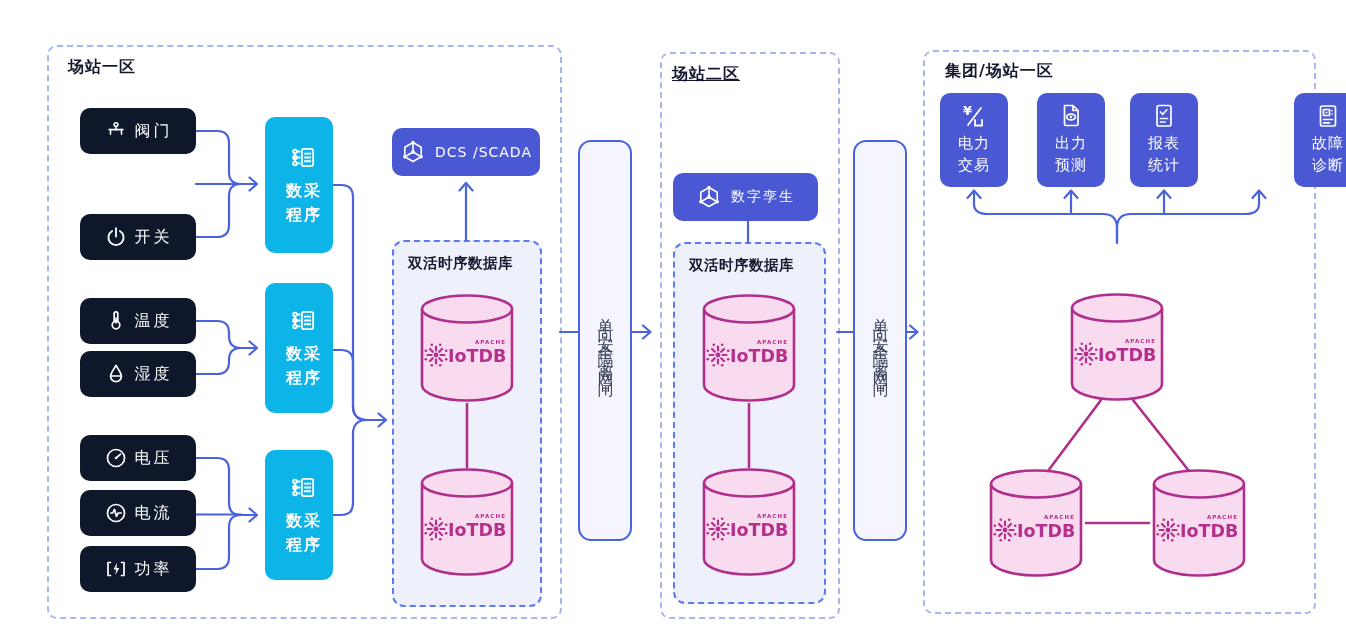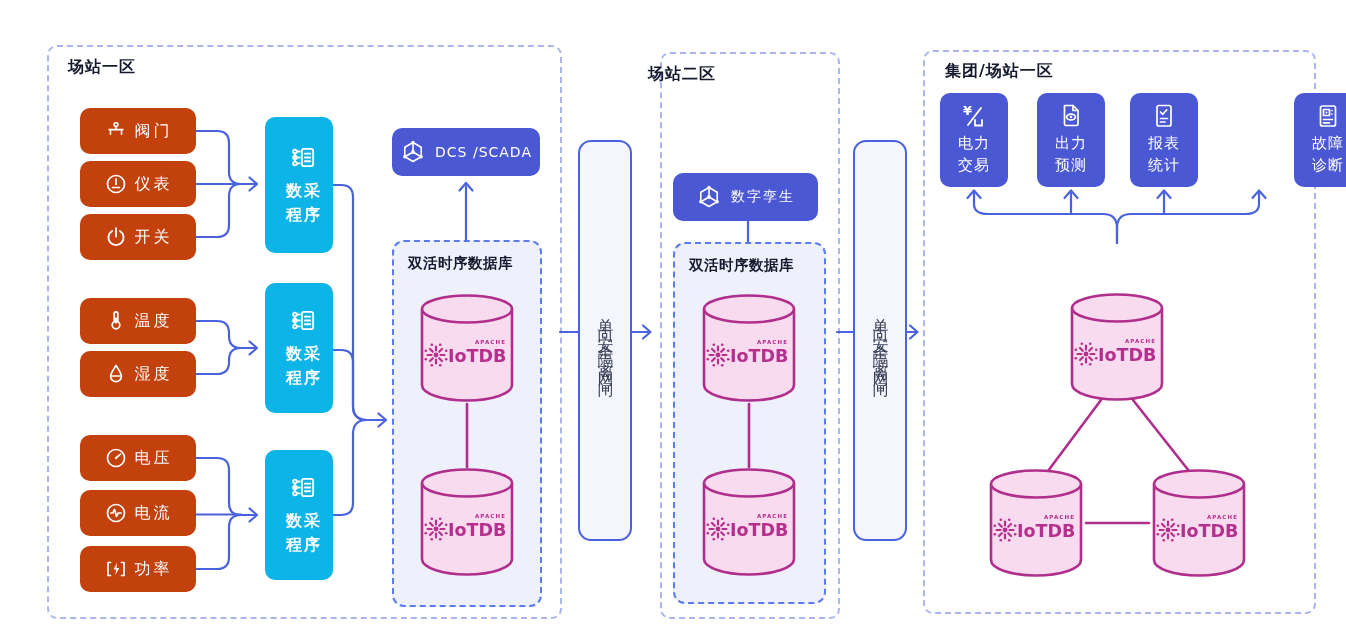--- a/index.html
+++ b/index.html
@@ -5,21 +5,21 @@
   html,body{margin:0;padding:0;background:#fff;}
   .canvas{position:relative;width:1346px;height:642px;background:#fff;overflow:hidden;
           font-family:"DejaVu Sans","Liberation Sans",sans-serif;}
   
   .outer{position:absolute;border:2px dashed #aab4ef;border-radius:10px;background:#fff;z-index:1;}
   .panel{position:absolute;border:2px dashed #5b7bf0;border-radius:12px;background:#eef0fb;z-index:2;}
   .connectors{position:absolute;left:0;top:0;z-index:3;}
   .box,.cyl,.gateway,.ttl{z-index:5;}
   .ttl{position:absolute;font-weight:700;color:#14192e;font-size:16px;letter-spacing:1px;}
   .ptitle{position:absolute;left:14px;top:12px;font-weight:700;color:#14192e;font-size:14.5px;letter-spacing:0.5px;}
-  .sensor{position:absolute;left:80px;width:116px;height:46px;background:#c2410c;border-radius:10px;
+  .sensor{position:absolute;left:80px;width:116px;height:46px;background:#0f172a;border-radius:10px;
           color:#fff;display:flex;align-items:center;justify-content:center;gap:7px;}
   .sensor .lbl{font-size:16px;letter-spacing:3px;font-weight:500;}
   .collector{position:absolute;left:265px;width:58px;background:#0cb4e8;border-radius:10px;color:#fff;
           display:flex;flex-direction:column;align-items:center;justify-content:center;gap:7px;padding-left:10px;}
   .collector .lbl{font-size:16px;font-weight:700;letter-spacing:2px;width:36px;line-height:1.5;text-align:center;}
   .bluebar{position:absolute;background:#4a58d4;border-radius:10px;color:#fff;
           display:flex;align-items:center;justify-content:center;gap:9px;font-size:14px;font-weight:500;letter-spacing:1px;}
   .gateway{position:absolute;width:50px;height:397px;border:2px solid #4a63dd;border-radius:13px;background:#f5f6fd;
           display:flex;align-items:center;justify-content:center;}
   .gateway .glbl{writing-mode:vertical-rl;text-orientation:upright;font-size:16px;letter-spacing:9px;
@@ -98,45 +98,34 @@
     <g fill="none" stroke="#b02e8c" stroke-width="2.6" stroke-linecap="round">
       <path d="M467,404 V467"></path>
       <path d="M749,404 V467"></path>
       <path d="M1101,400 L1048,471"></path>
       <path d="M1133,400 L1189,471"></path>
       <path d="M1086,523 H1149"></path>
     </g>
   </svg>
 
   <div class="ttl" style="left:68px;top:57px;">场站一区</div>
-  <div class="ttl" style="left:648px;top:64px;">场站二区</div>
+  <div class="ttl" style="left:672px;top:64px;text-decoration:underline;">场站二区</div>
   <div class="ttl" style="left:945px;top:61px;">集团/场站一区</div>
 
   <div class="sensor box" style="top:108px;">
     <span class="icon">
         <svg width="24" height="22" viewBox="0 0 24 24" fill="none" stroke="#fff" stroke-width="1.7" stroke-linecap="round" stroke-linejoin="round">
           <circle cx="12" cy="5" r="2.1"></circle>
           <path d="M12,7.2 V10.5"></path>
           <path d="M4.5,10.5 H19.5"></path>
           <path d="M6,10.5 V15.5"></path>
           <path d="M18,10.5 V15.5"></path>
         </svg>
       </span>
     <span class="lbl">阀门</span>
-  </div>
-  <div class="sensor box" style="top:161px;">
-    <span class="icon">
-        <svg width="24" height="24" viewBox="0 0 24 24" fill="none" stroke="#fff" stroke-width="1.7" stroke-linecap="round" stroke-linejoin="round">
-          <circle cx="12" cy="12" r="8.5"></circle>
-          <path d="M12,12 V6.8"></path>
-          <path d="M8.5,15.5 H15.5"></path>
-          <circle cx="12" cy="12" r="1.1" fill="#fff" stroke="none"></circle>
-        </svg>
-      </span>
-    <span class="lbl">仪表</span>
   </div>
   <div class="sensor box" style="top:214px;">
     <span class="icon">
         <svg width="24" height="24" viewBox="0 0 24 24" fill="none" stroke="#fff" stroke-width="1.8" stroke-linecap="round">
           <path d="M8.1,6 a7.6,7.6 0 1 0 7.8,0"></path>
           <path d="M12,3.2 V11.5"></path>
         </svg>
       </span>
     <span class="lbl">开关</span>
   </div>

